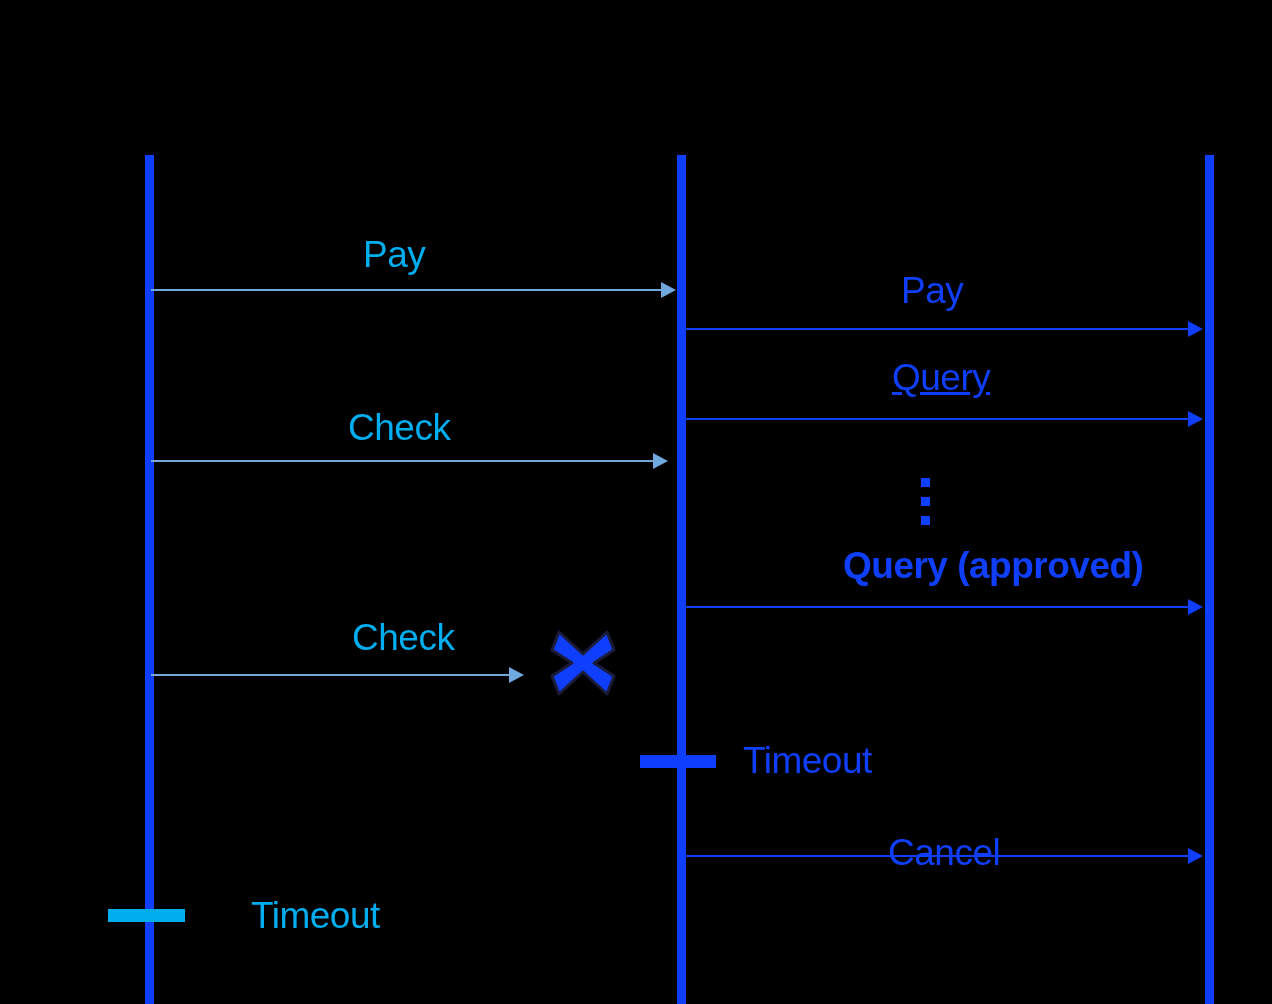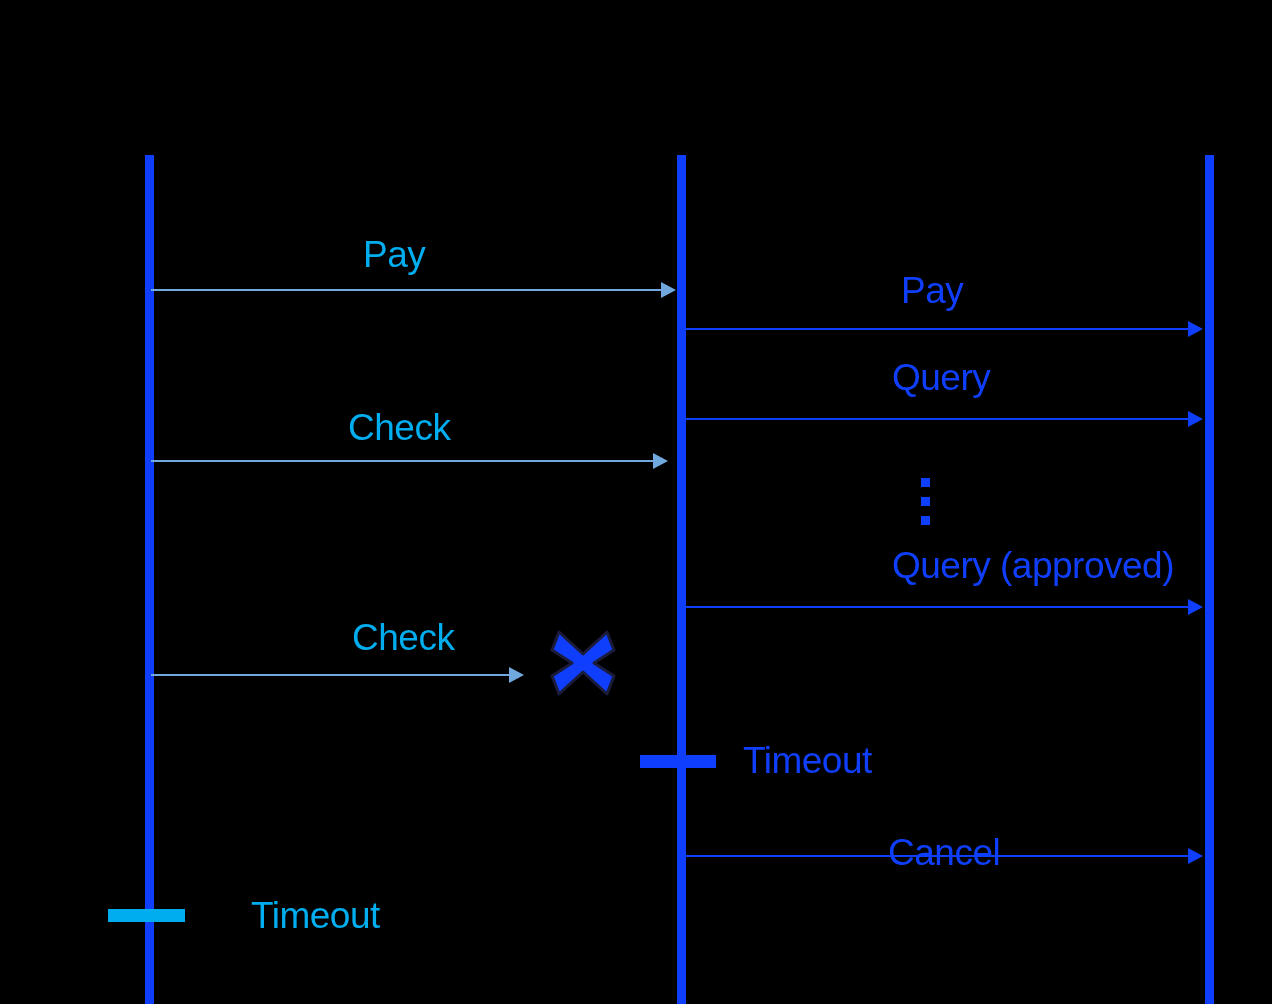--- a/index.html
+++ b/index.html
@@ -75,33 +75,33 @@
   <div class="msg-line cyan" style="left:151px; top:289px; width:515px;"></div>
   <div class="arrowhead cyan" style="left:661px; top:282px;"></div>
   <div class="msg-label cyan" style="left:363px; top:236px;">Pay</div>
 
   <div class="msg-line blue" style="left:681px; top:328px; width:510px;"></div>
   <div class="arrowhead blue" style="left:1188px; top:321px;"></div>
   <div class="msg-label blue" style="left:901px; top:272px;">Pay</div>
 
   <div class="msg-line blue" style="left:681px; top:418px; width:510px;"></div>
   <div class="arrowhead blue" style="left:1188px; top:411px;"></div>
-  <div class="msg-label blue" style="left:892px; top:359px;">Query</div>
+  <div class="msg-label blue" style="left:892px; top:359px;text-decoration:underline;">Query</div>
 
   <div class="msg-line cyan" style="left:151px; top:460px; width:505px;"></div>
   <div class="arrowhead cyan" style="left:653px; top:453px;"></div>
   <div class="msg-label cyan" style="left:348px; top:409px;">Check</div>
 
   <div class="ellipsis-dot" style="left:921px; top:478px;"></div>
   <div class="ellipsis-dot" style="left:921px; top:497px;"></div>
   <div class="ellipsis-dot" style="left:921px; top:516px;"></div>
 
   <div class="msg-line blue" style="left:681px; top:606px; width:510px;"></div>
   <div class="arrowhead blue" style="left:1188px; top:599px;"></div>
-  <div class="msg-label blue" style="left:892px; top:547px;">Query (approved)</div>
+  <div class="msg-label blue" style="left:843px; top:547px;font-weight:bold;">Query (approved)</div>
 
   <div class="msg-line cyan" style="left:151px; top:674px; width:360px;"></div>
   <div class="arrowhead cyan" style="left:509px; top:667px;"></div>
   <div class="msg-label cyan" style="left:352px; top:619px;">Check</div>
 
   <svg class="cross-icon" style="left:548px; top:628px;" width="70" height="70" viewBox="0 0 70 70">
     <path d="M 11 4 L 35 26 L 59 4 L 66 22 L 46 35 L 66 48 L 59 66 L 35 44 L 11 66 L 4 48 L 24 35 L 4 22 Z" fill="#0f3ffd" stroke="#1b1b3a" stroke-width="3" stroke-linejoin="round"></path>
   </svg>
 
   <div class="timeout-bar blue" style="left:640px; top:755px; width:76px;"></div>

